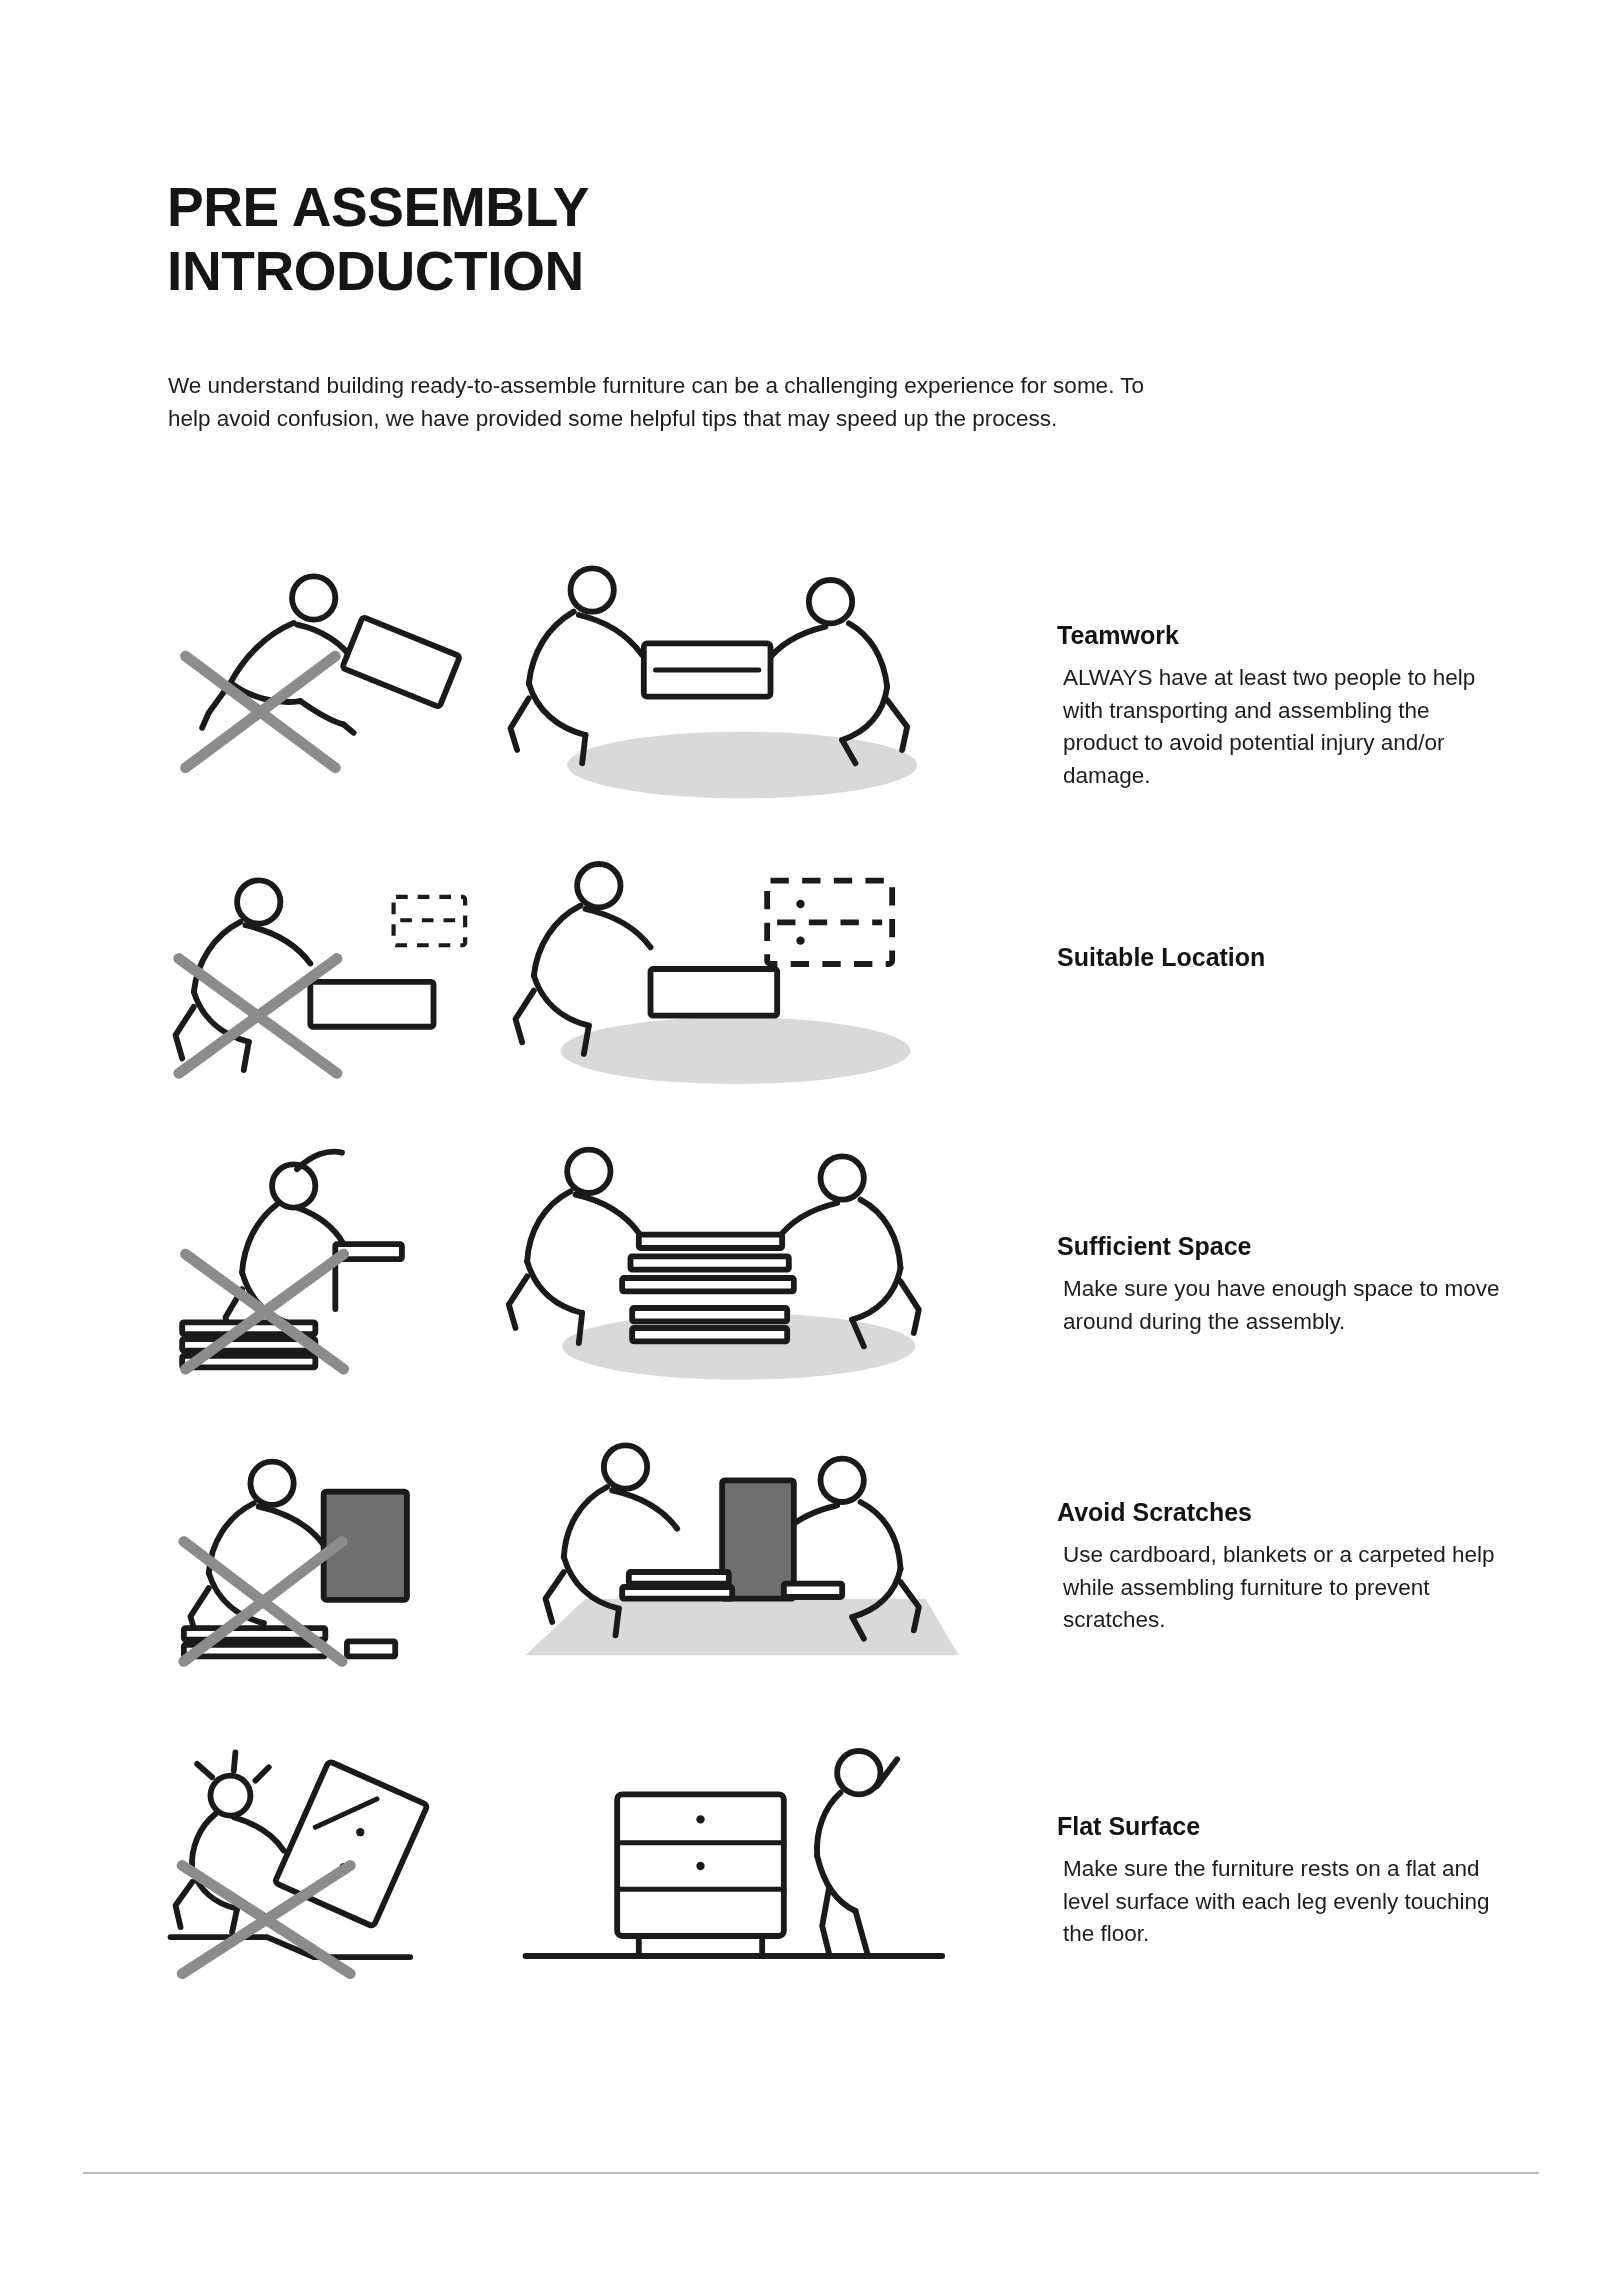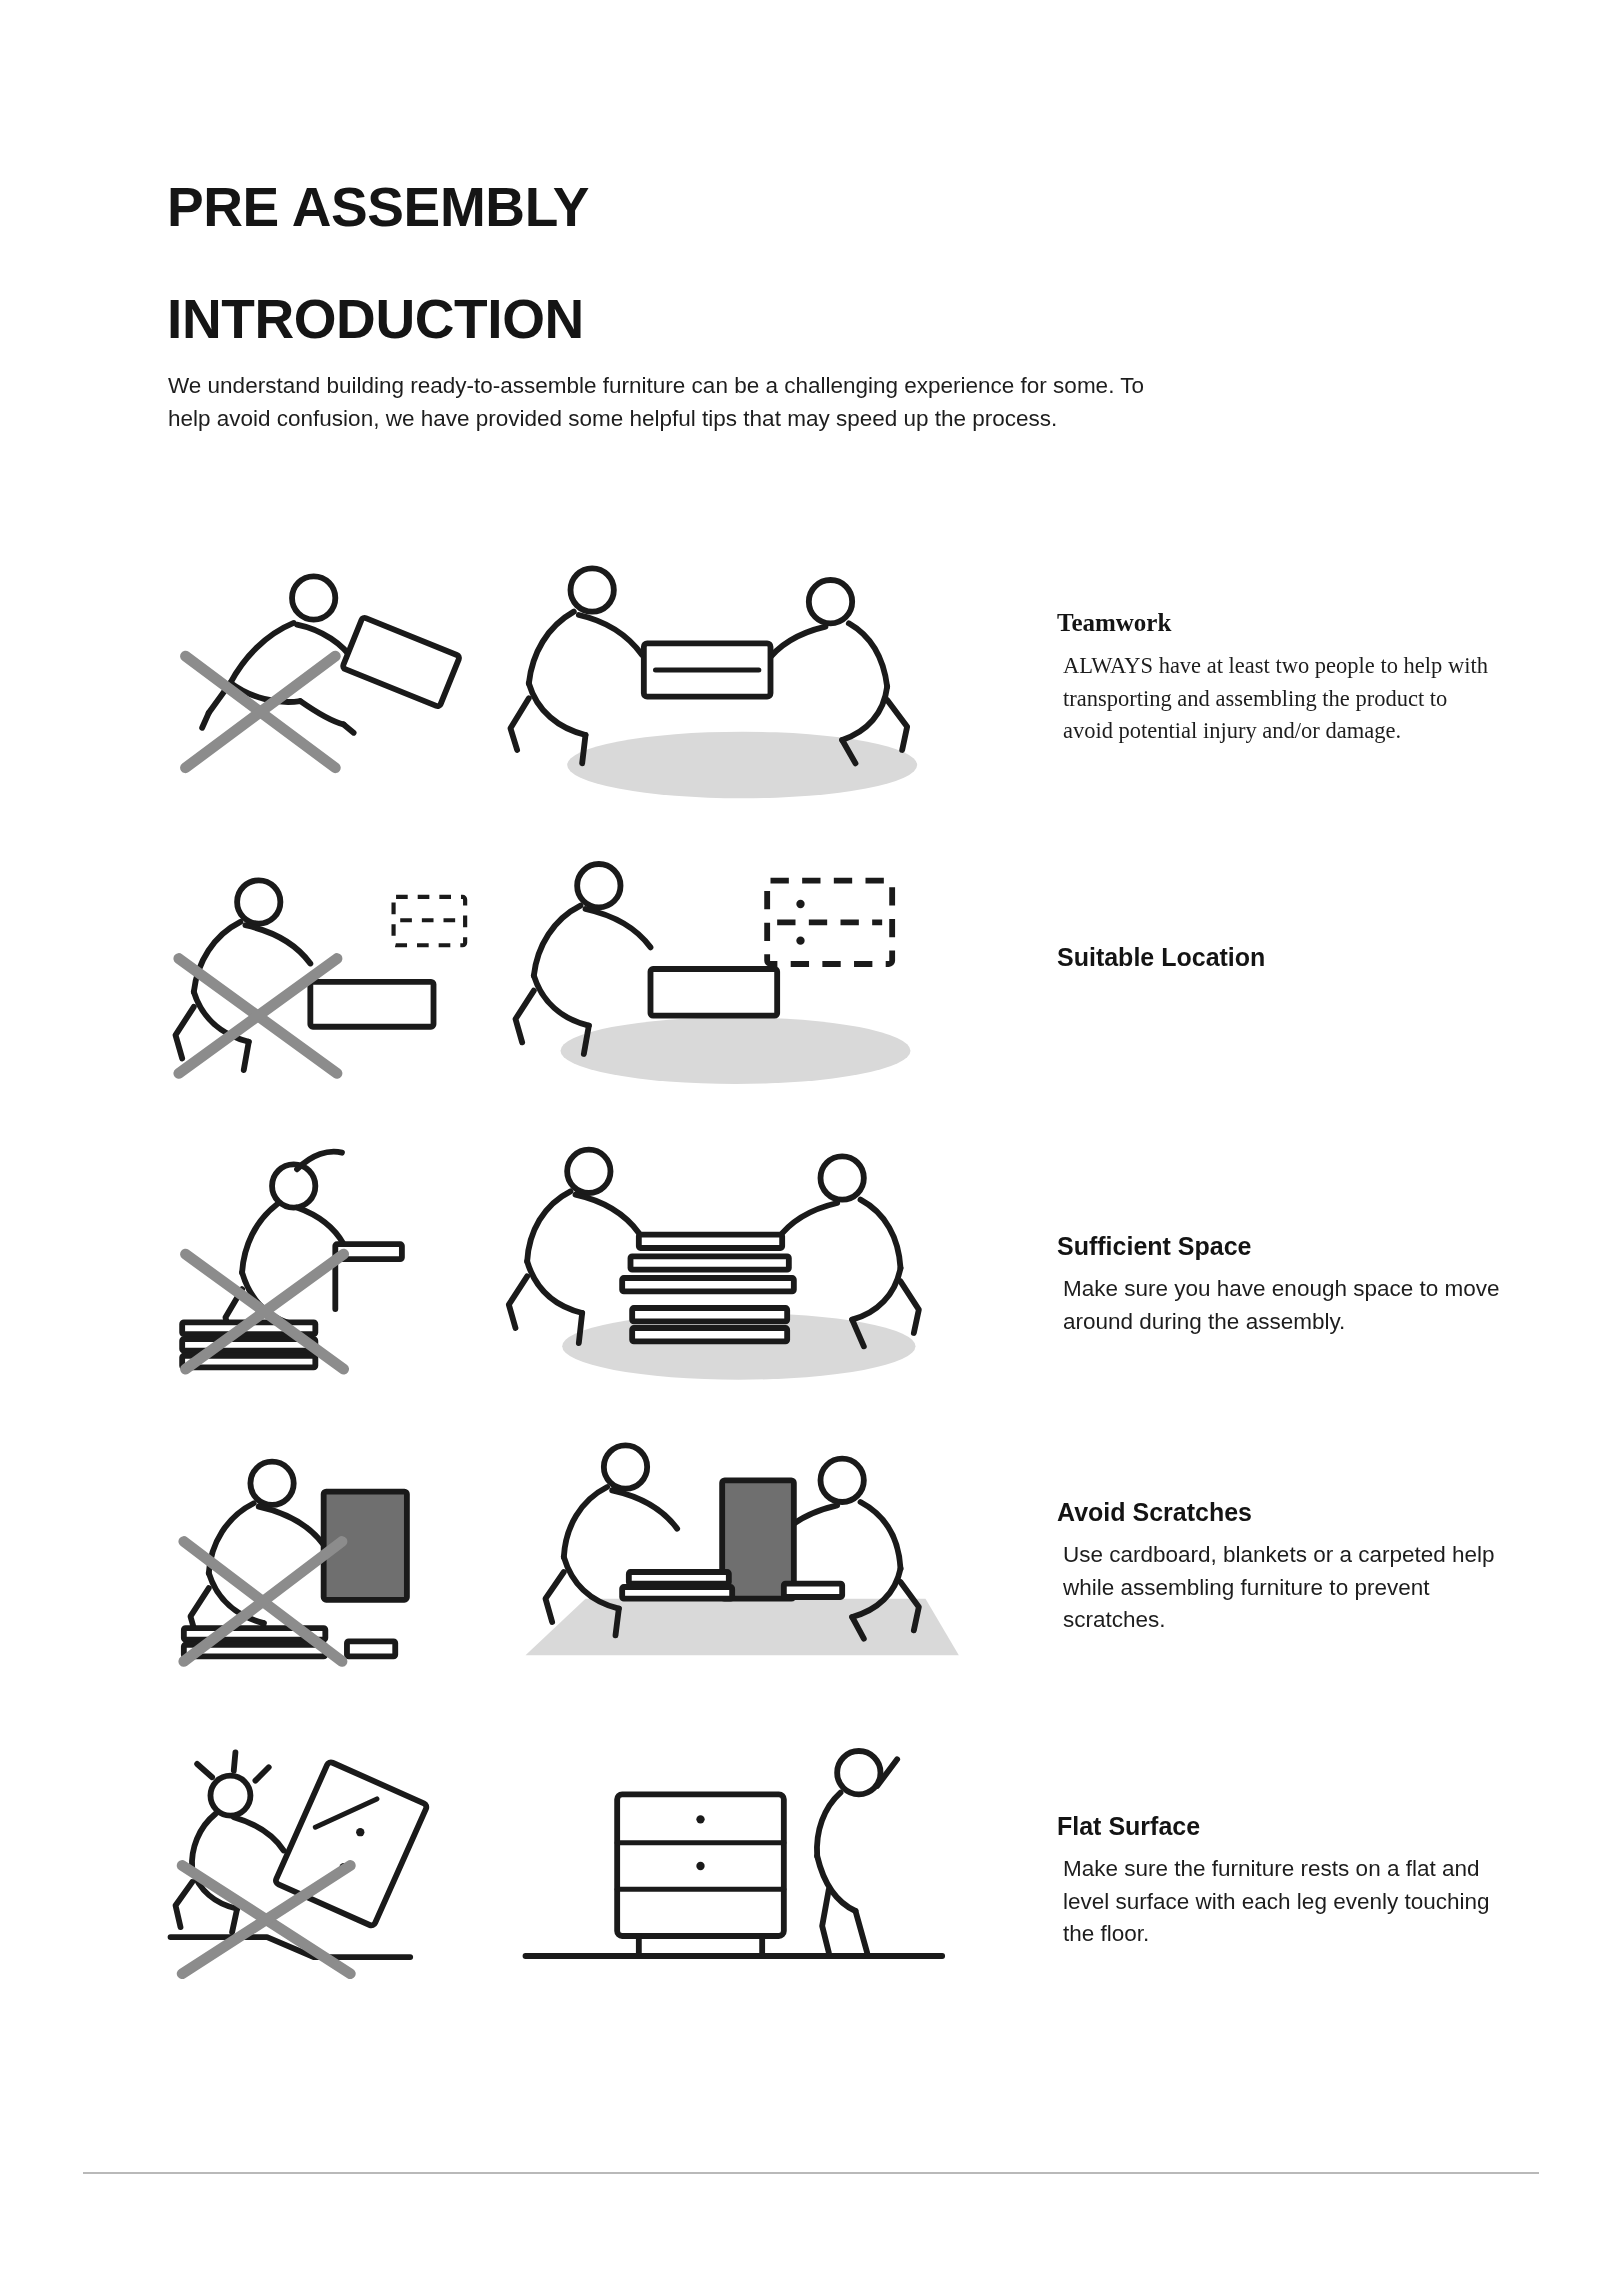--- a/index.html
+++ b/index.html
@@ -27,21 +27,21 @@
     position: absolute;
     left: 167px;
     top: 138px;
     width: 834px;
     font-size: 55px;
     font-weight: bold;
     line-height: 1.17;
     letter-spacing: -0.4px;
     color: #151515;
   }
-  .title .line2 { display: block; margin-top: 48px; }
+  .title .line2 { display: block; }
   .intro {
     position: absolute;
     left: 168px;
     top: 346px;
     width: 984px;
     font-size: 22.5px;
     line-height: 1.48;
     color: #1d1d1d;
   }
   .rows {
@@ -88,21 +88,21 @@
     margin: 0 0 11.7px 0;
     line-height: 1.2;
   }
   .row-body {
     font-size: 22.5px;
     line-height: 1.46;
     color: #1d1d1d;
     margin: 6px;
   }
   
-  .r0 .text-col { top: 58px; font-family: Liberation Serif, serif; }
+  .r0 .text-col { top: 70px; }
   .r1 .text-col { top: 98px; }
   .r2 .text-col { top: 93px; }
   .r3 .text-col { top: 65px; }
   .r4 .text-col { top: 85px; }
 
   .footer-rule {
     position: absolute;
     left: 83px;
     top: 2172px;
     width: 1456px;

